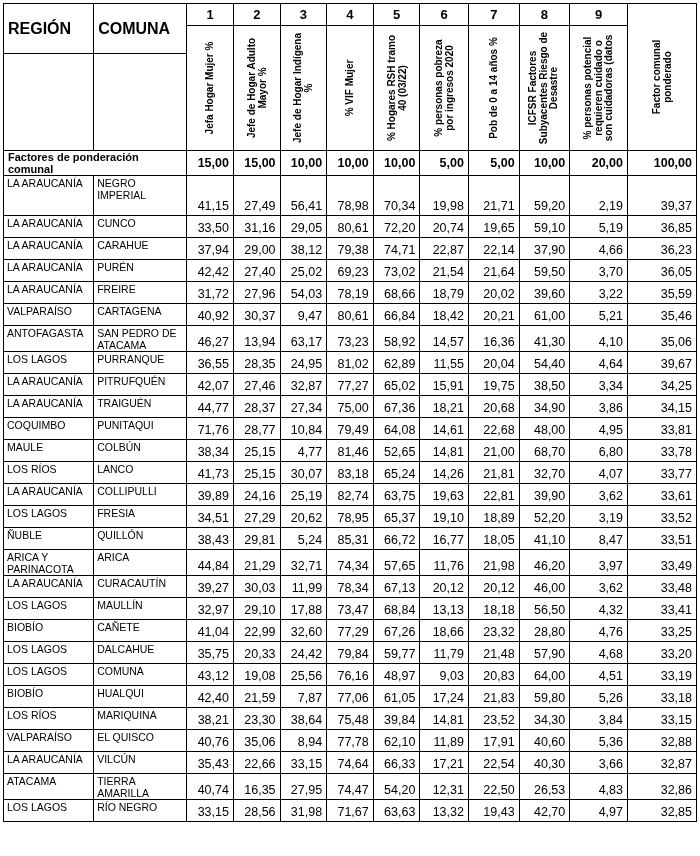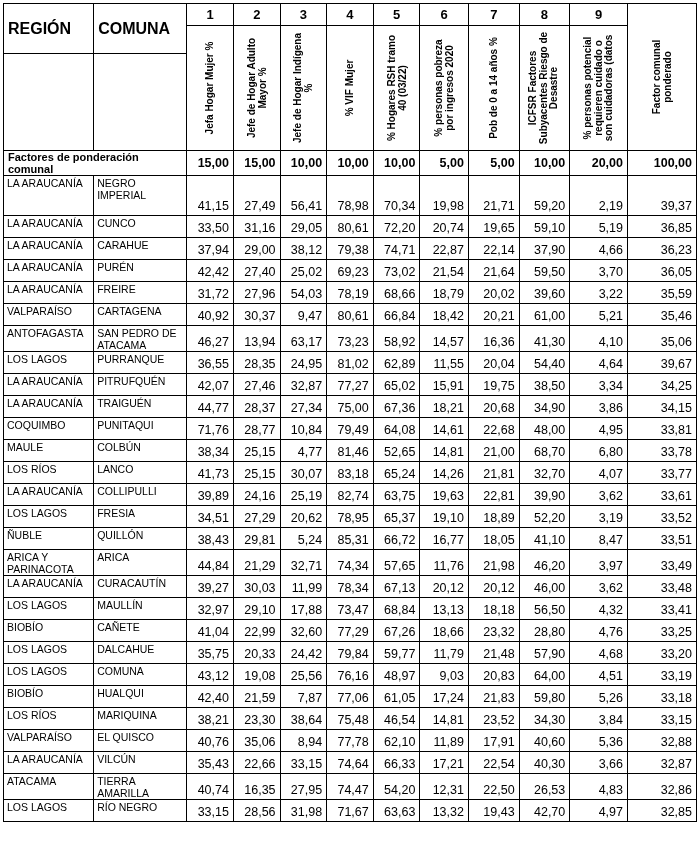--- a/index.html
+++ b/index.html
@@ -452,21 +452,21 @@
           <td class="val">5,26</td>
           <td class="val">33,18</td>
         </tr>
         <tr class="data-row">
     <td class="txt">LOS RÍOS</td>
     <td class="txt">MARIQUINA</td>
   <td class="val">38,21</td>
           <td class="val">23,30</td>
           <td class="val">38,64</td>
           <td class="val">75,48</td>
-          <td class="val">46,54</td>
+          <td class="val">39,84</td>
           <td class="val">14,81</td>
           <td class="val">23,52</td>
           <td class="val">34,30</td>
           <td class="val">3,84</td>
           <td class="val">33,15</td>
         </tr>
         <tr class="data-row">
     <td class="txt">VALPARAÍSO</td>
     <td class="txt">EL QUISCO</td>
   <td class="val">40,76</td>

